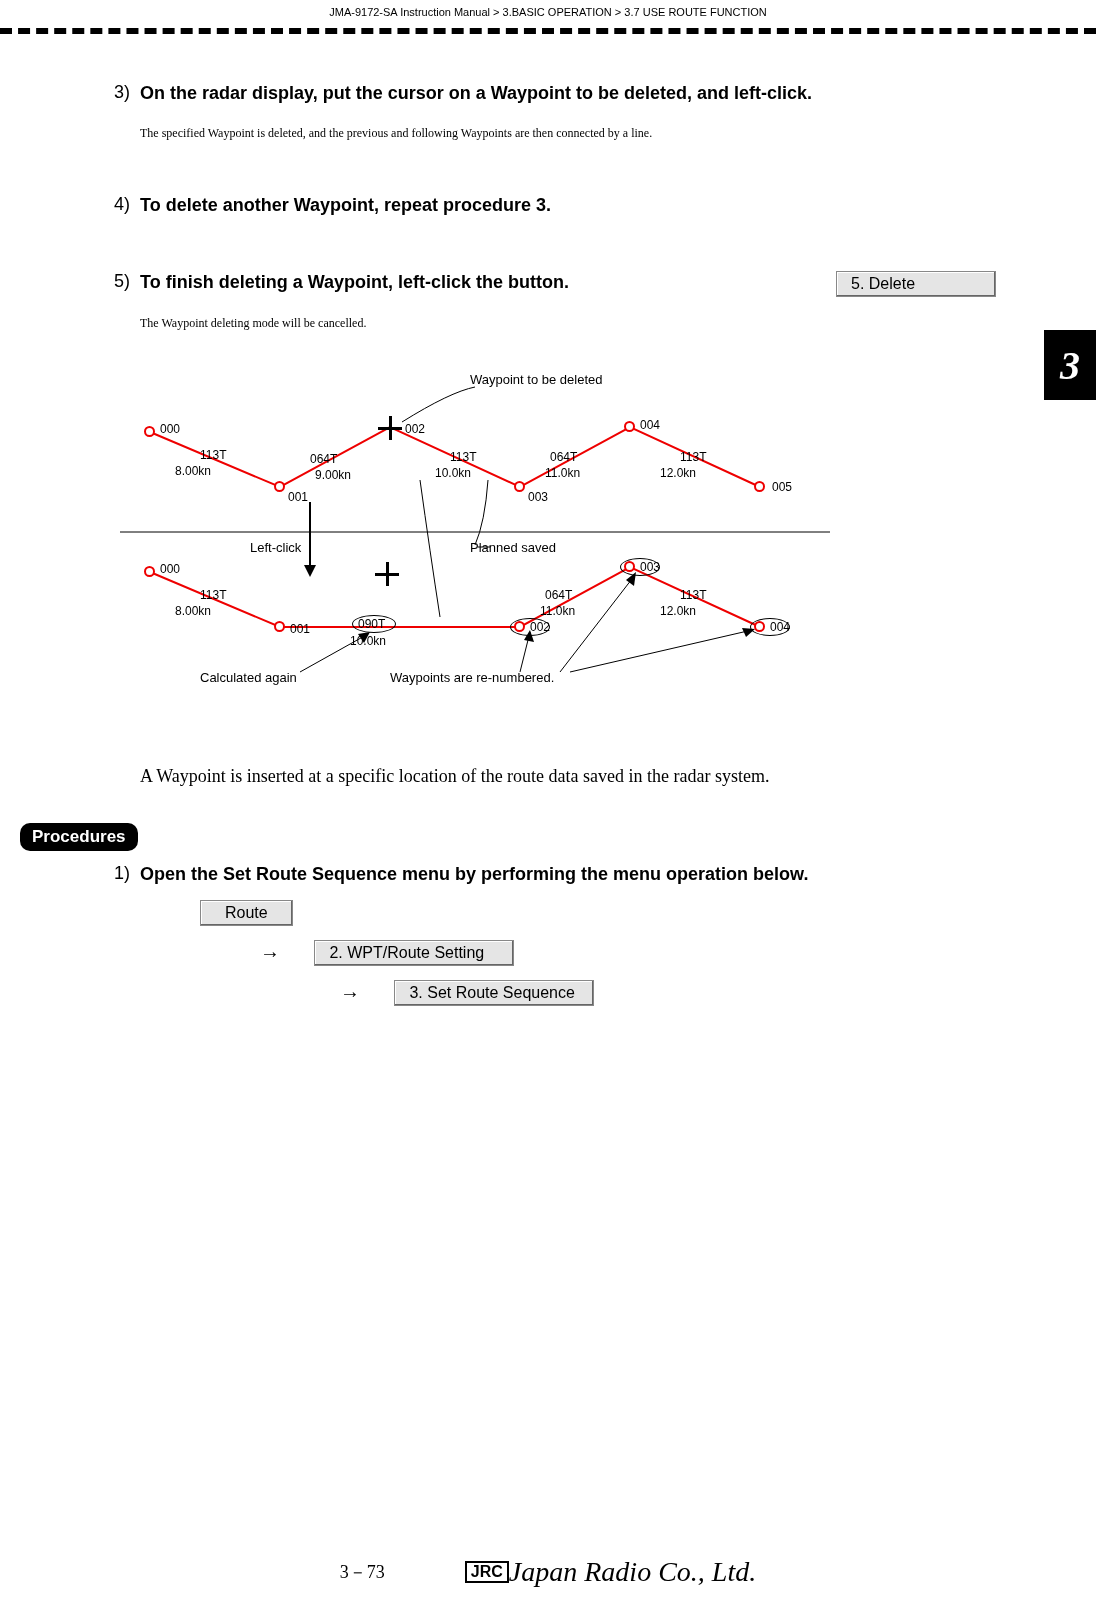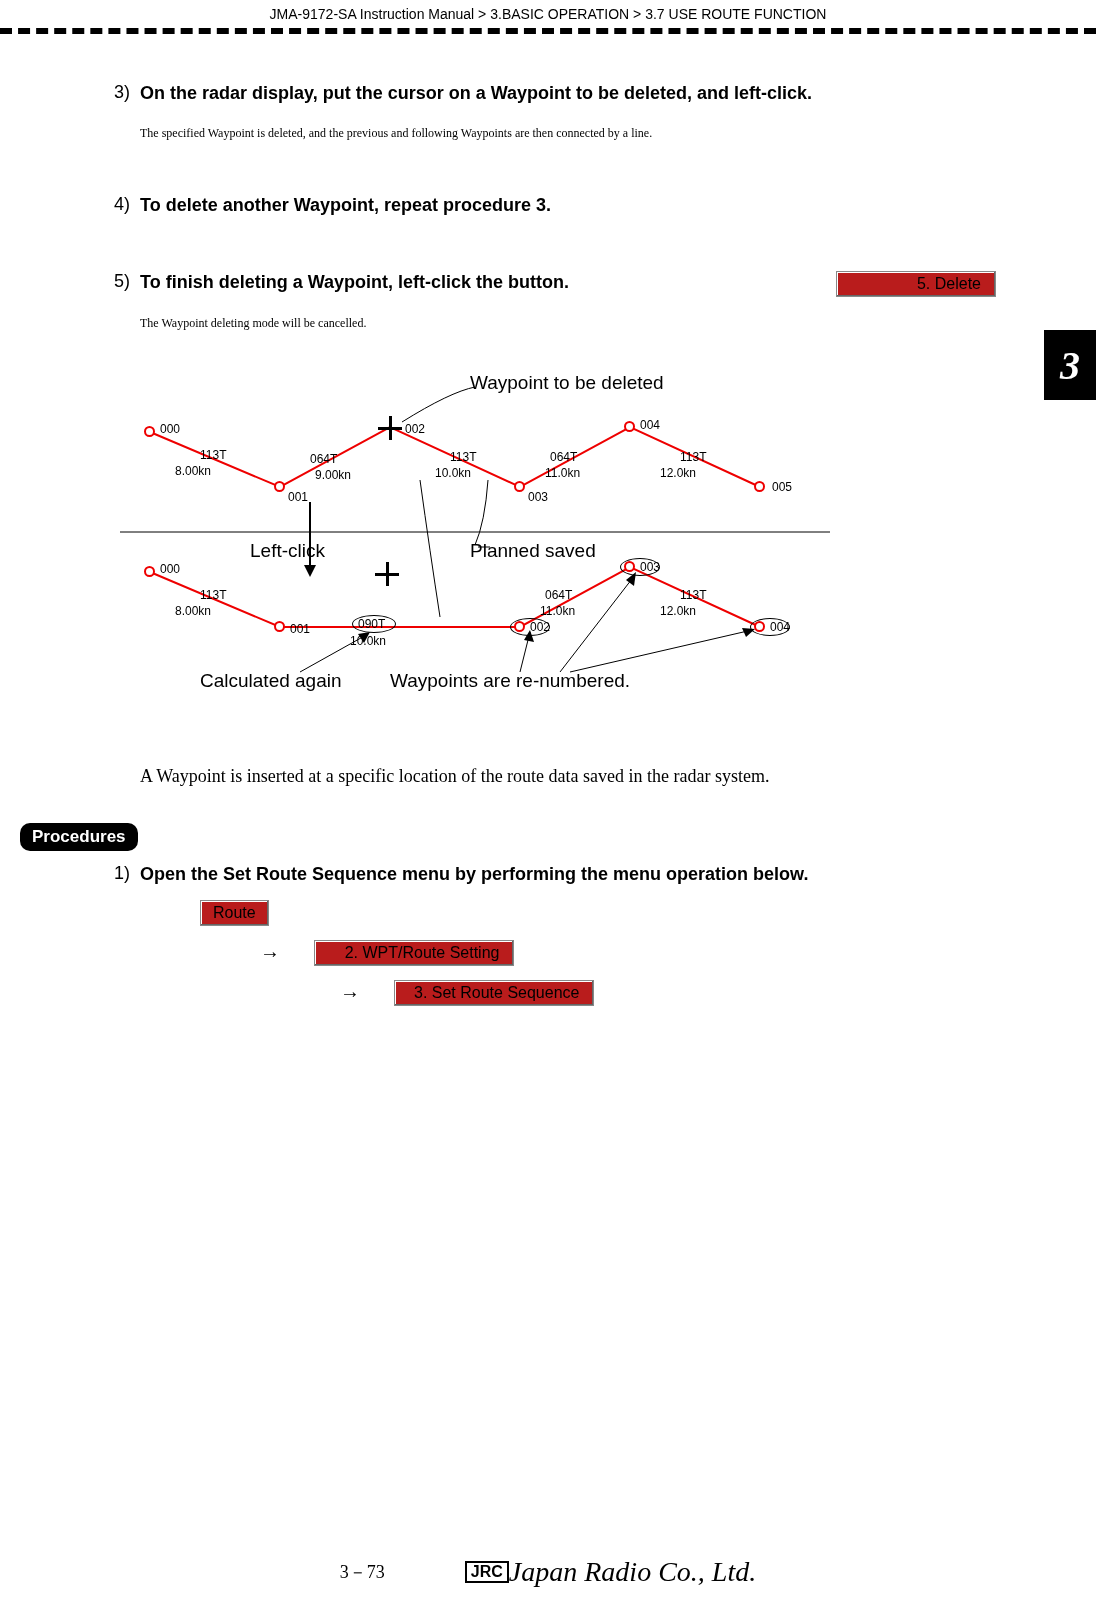--- a/index.html
+++ b/index.html
@@ -9,21 +9,21 @@
     font-family: Arial, Helvetica, sans-serif;
     background: #fff;
     position: relative;
     color: #000;
   }
   .header-line {
     position: absolute;
     top: 6px;
     left: 50px;
     right: 50px;
-    font-size: 14px;
+    font-size: 11px;
     text-align: center;
     font-family: Arial, sans-serif;
   }
   .dashed-border {
     position: absolute;
     top: 28px;
     left: 0;
     right: 0;
     height: 0;
     border-top: 6px dashed #000;
@@ -69,30 +69,30 @@
     font-size: 40px;
     font-weight: bold;
     font-style: italic;
     display: flex;
     align-items: center;
     justify-content: center;
     font-family: "Times New Roman", serif;
   }
   .btn-like {
     display: inline-block;
-    background: #b91c1c;
+    background: #e5e5e5;
     border: 1px solid #888;
     padding: 3px 14px;
     font-size: 16px;
     font-family: Arial, sans-serif;
     min-width: 160px;
-    text-align: right;
+    text-align: left;
     box-shadow: inset -1px -1px 0 #666, inset 1px 1px 0 #fff;
   }
-  .btn-route { min-width: 60px; padding: 3px 12px; }
+  .btn-route { min-width: 60px; padding: 3px 24px; }
   .section-num {
     font-size: 20px;
     font-weight: bold;
     margin-top: 50px;
   }
   .section-row { display: flex; gap: 32px; }
   .section-body {
     margin-left: 40px;
     font-family: "Times New Roman", serif;
     font-size: 18px;
@@ -127,21 +127,21 @@
     font-family: Arial, sans-serif;
   }
   .wp {
     position: absolute;
     width: 11px; height: 11px;
     border: 2px solid #e00;
     background: #fff;
     border-radius: 50%;
   }
   .lbl { position: absolute; color: #000000; font-size: 12px; white-space: nowrap; }
-  .lbl-black { position: absolute; color: #000; font-size: 19px; white-space: nowrap; }
+  .lbl-black { position: absolute; color: #000; font-size: 13px; white-space: nowrap; }
   .cross {
     position: absolute;
     width: 24px; height: 24px;
     color: #000;
   }
   .cross::before, .cross::after {
     content: "";
     position: absolute;
     background: #000;
   }

